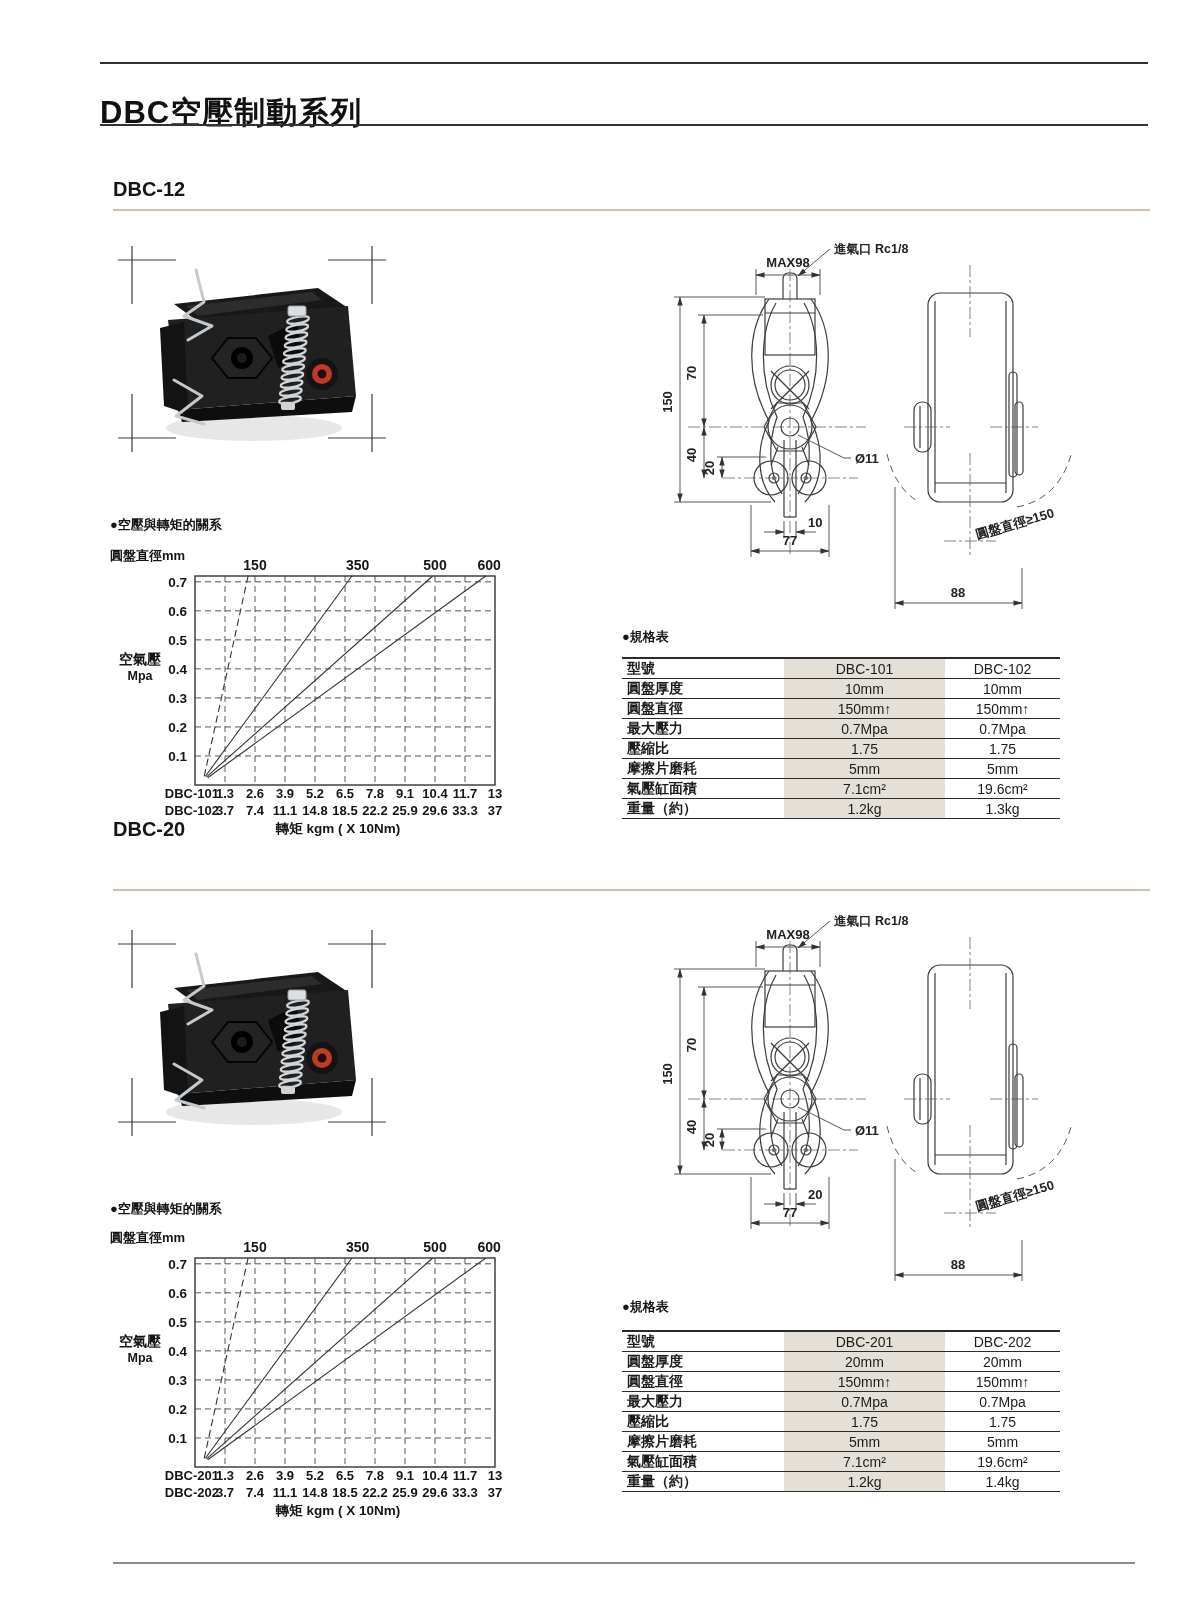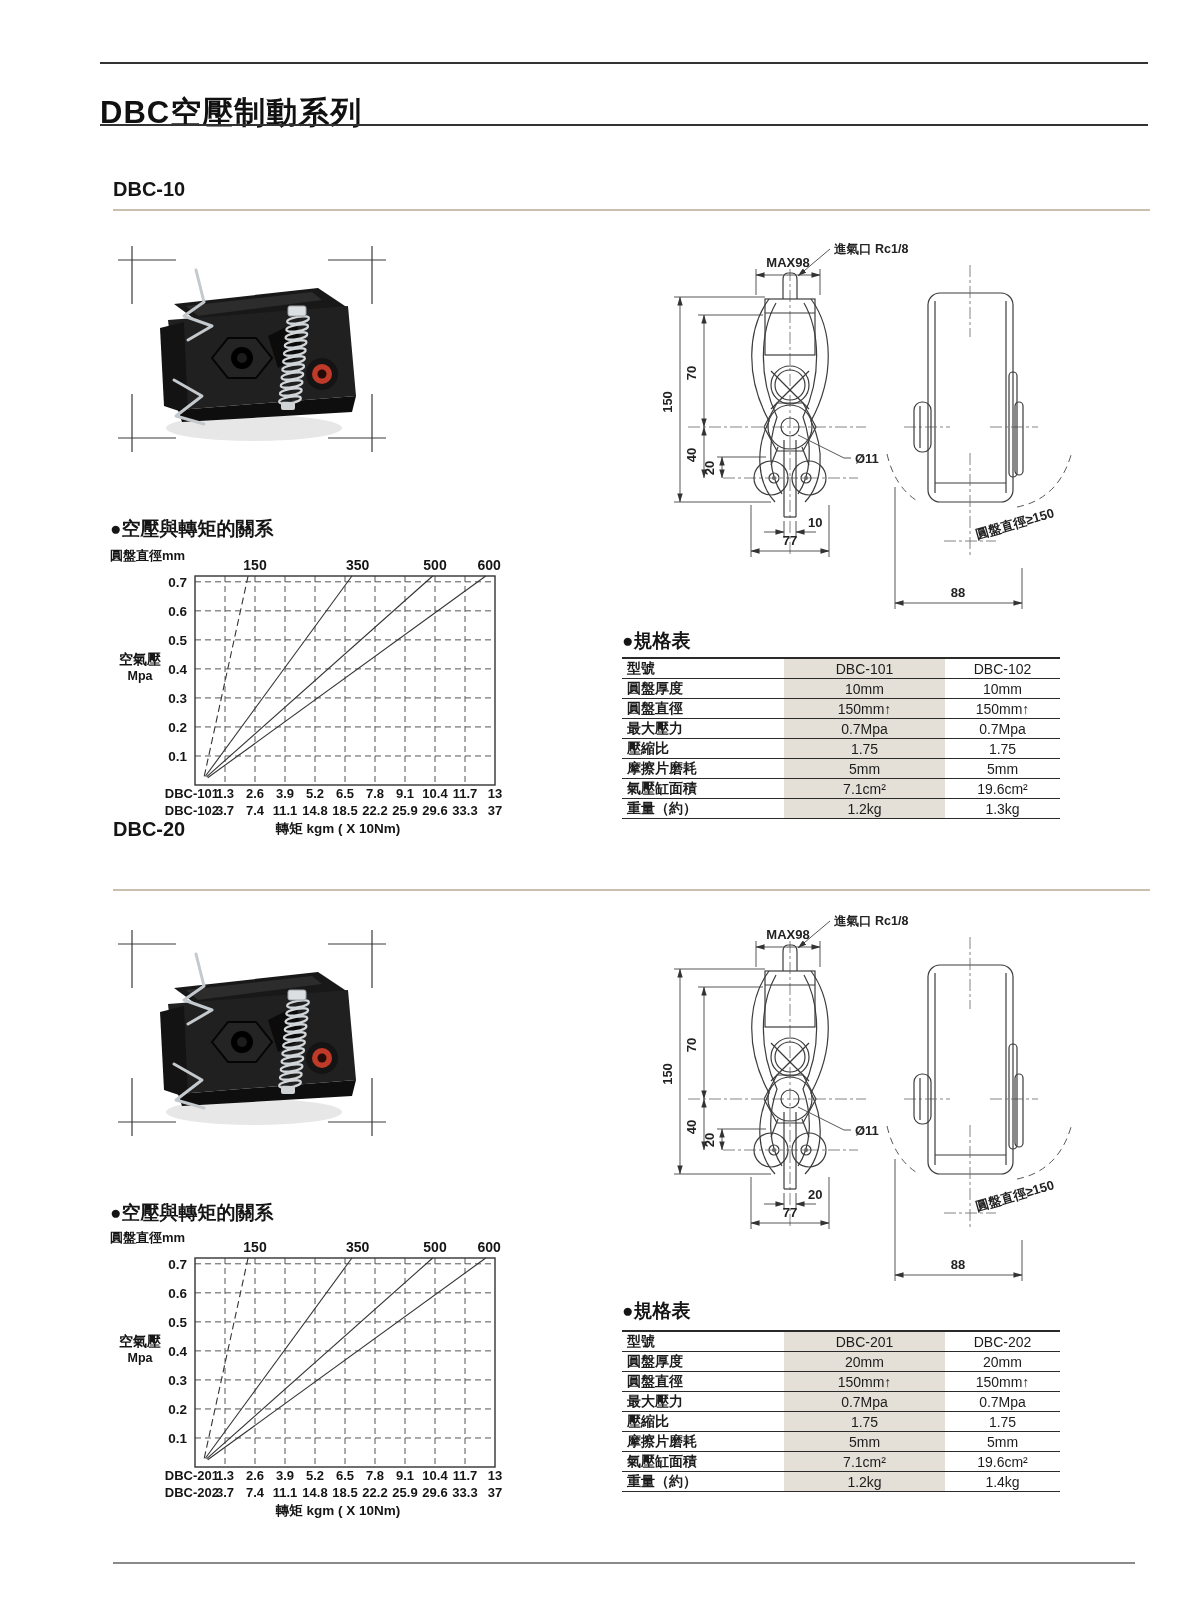--- a/index.html
+++ b/index.html
@@ -4,40 +4,40 @@
 <style>
   html,body{margin:0;padding:0;background:#fff;}
   .page{position:relative;width:1202px;height:1600px;background:#fff;overflow:hidden;
         font-family:"Liberation Sans","DejaVu Sans",sans-serif;color:#1a1a1a;}
   .rule{position:absolute;left:100px;width:1048px;height:2px;background:#333;}
   .rule-tan{left:113px;width:1037px;height:2px;background:#cdbfb0;}
   .rule-footer{left:113px;width:1022px;height:2px;background:#8a8a8a;}
   .title{position:absolute;left:100px;top:92px;margin:0;font-size:31px;font-weight:bold;
          letter-spacing:1px;color:#111;}
   .model{position:absolute;left:113px;margin:0;font-size:20px;font-weight:bold;color:#151515;}
-  .sec-heading{position:absolute;margin:0;font-size:19px;font-weight:bold;color:#151515;}
+  .sec-heading{position:absolute;margin:0;font-size:13px;font-weight:bold;color:#151515;}
   svg{position:absolute;}
   .spec-table{position:absolute;width:438px;}
   .spec-table table{border-collapse:collapse;width:438px;table-layout:fixed;
                     font-size:14px;color:#1c1c1c;}
   .spec-table td{height:19px;padding:0 4px;border-bottom:1.4px solid #2a2a2a;
                  text-align:center;white-space:nowrap;}
   .spec-table tr:first-child td{border-top:2px solid #2a2a2a;}
   .spec-table td:first-child{text-align:left;font-weight:bold;padding-left:5px;}
   .spec-table col.c0{width:162px;} .spec-table col.c1{width:161px;} .spec-table col.c2{width:115px;}
 </style>
 </head>
 <body>
 
 <div class="page">
   <div class="rule" style="top:62px"></div>
   <h1 class="title">DBC空壓制動系列</h1>
   <div class="rule" style="top:124px"></div>
 
-  <h2 class="model" style="top:178px">DBC-10</h2>
+  <h2 class="model" style="top:178px">DBC-12</h2>
   <div class="rule-tan" style="position:absolute;top:209px"></div>
   <svg id="photo0" style="left:112px;top:240px" width="280" height="218">
       <line x1="20" y1="6" x2="20" y2="64" stroke="#3a3a3a" stroke-width="1.2"></line>
       <line x1="6" y1="20" x2="64" y2="20" stroke="#3a3a3a" stroke-width="1.2"></line>
       <line x1="260" y1="6" x2="260" y2="64" stroke="#3a3a3a" stroke-width="1.2"></line>
       <line x1="216" y1="20" x2="274" y2="20" stroke="#3a3a3a" stroke-width="1.2"></line>
       <line x1="20" y1="154" x2="20" y2="212" stroke="#3a3a3a" stroke-width="1.2"></line>
       <line x1="6" y1="198" x2="64" y2="198" stroke="#3a3a3a" stroke-width="1.2"></line>
       <line x1="260" y1="154" x2="260" y2="212" stroke="#3a3a3a" stroke-width="1.2"></line>
       <line x1="216" y1="198" x2="274" y2="198" stroke="#3a3a3a" stroke-width="1.2"></line>

